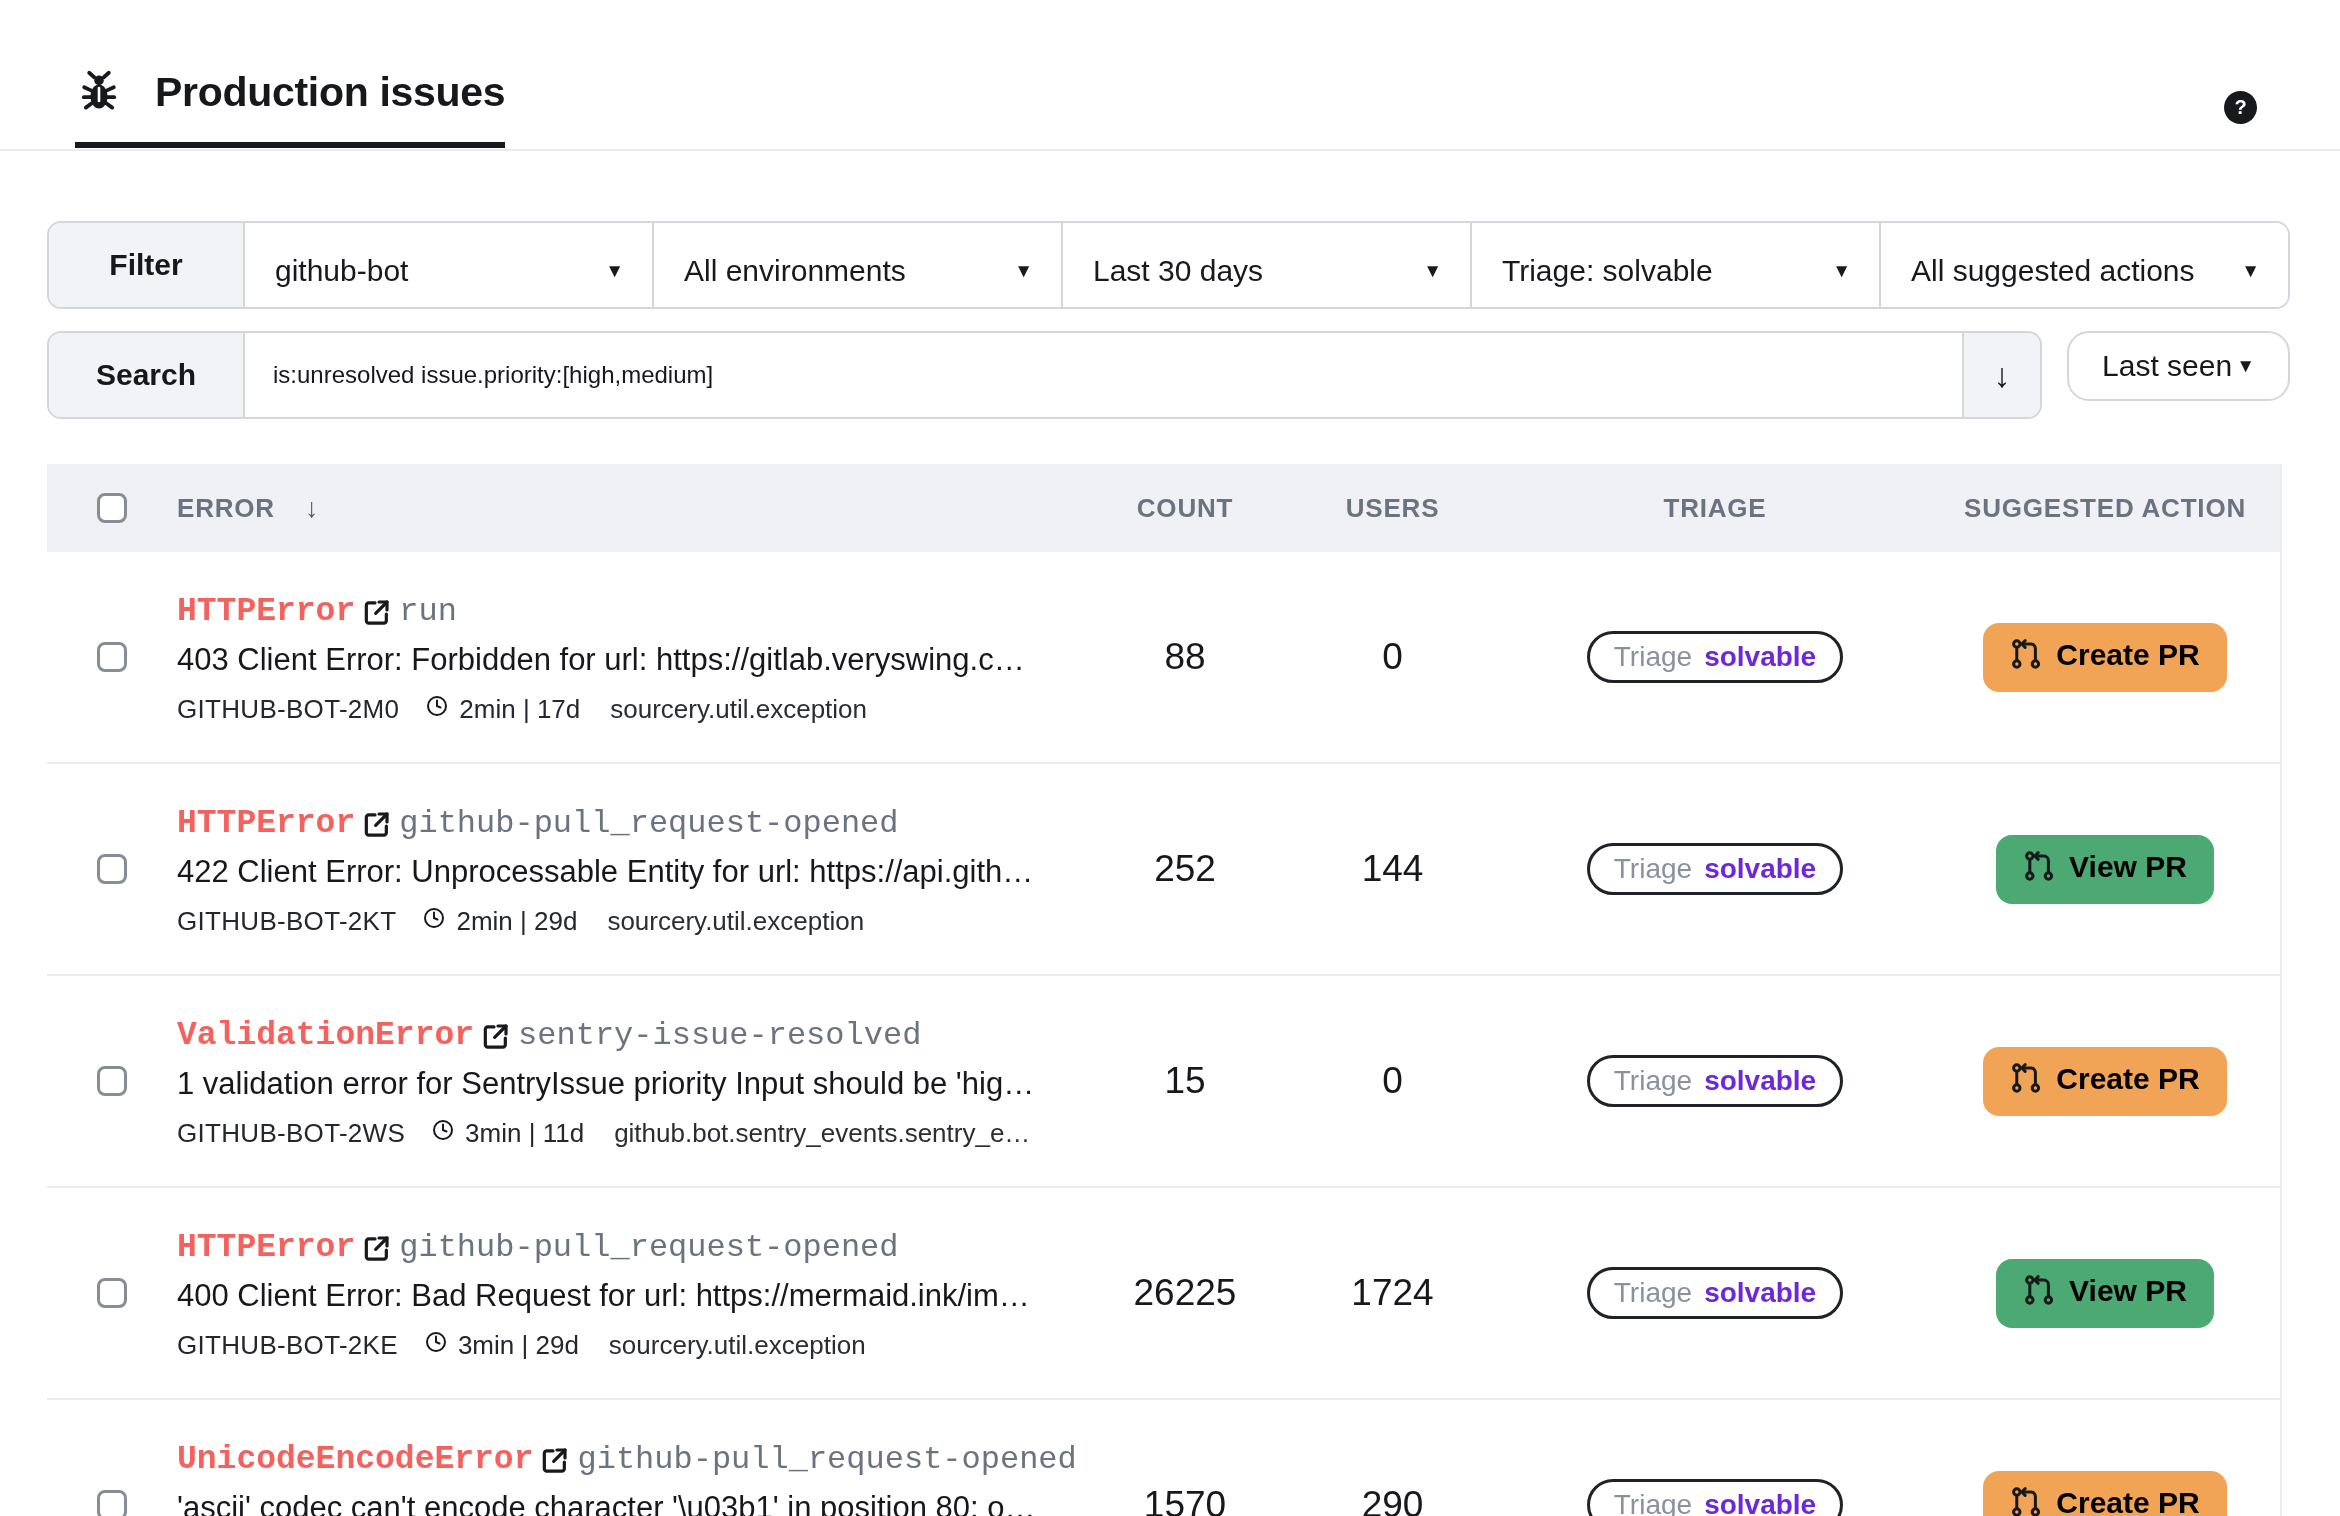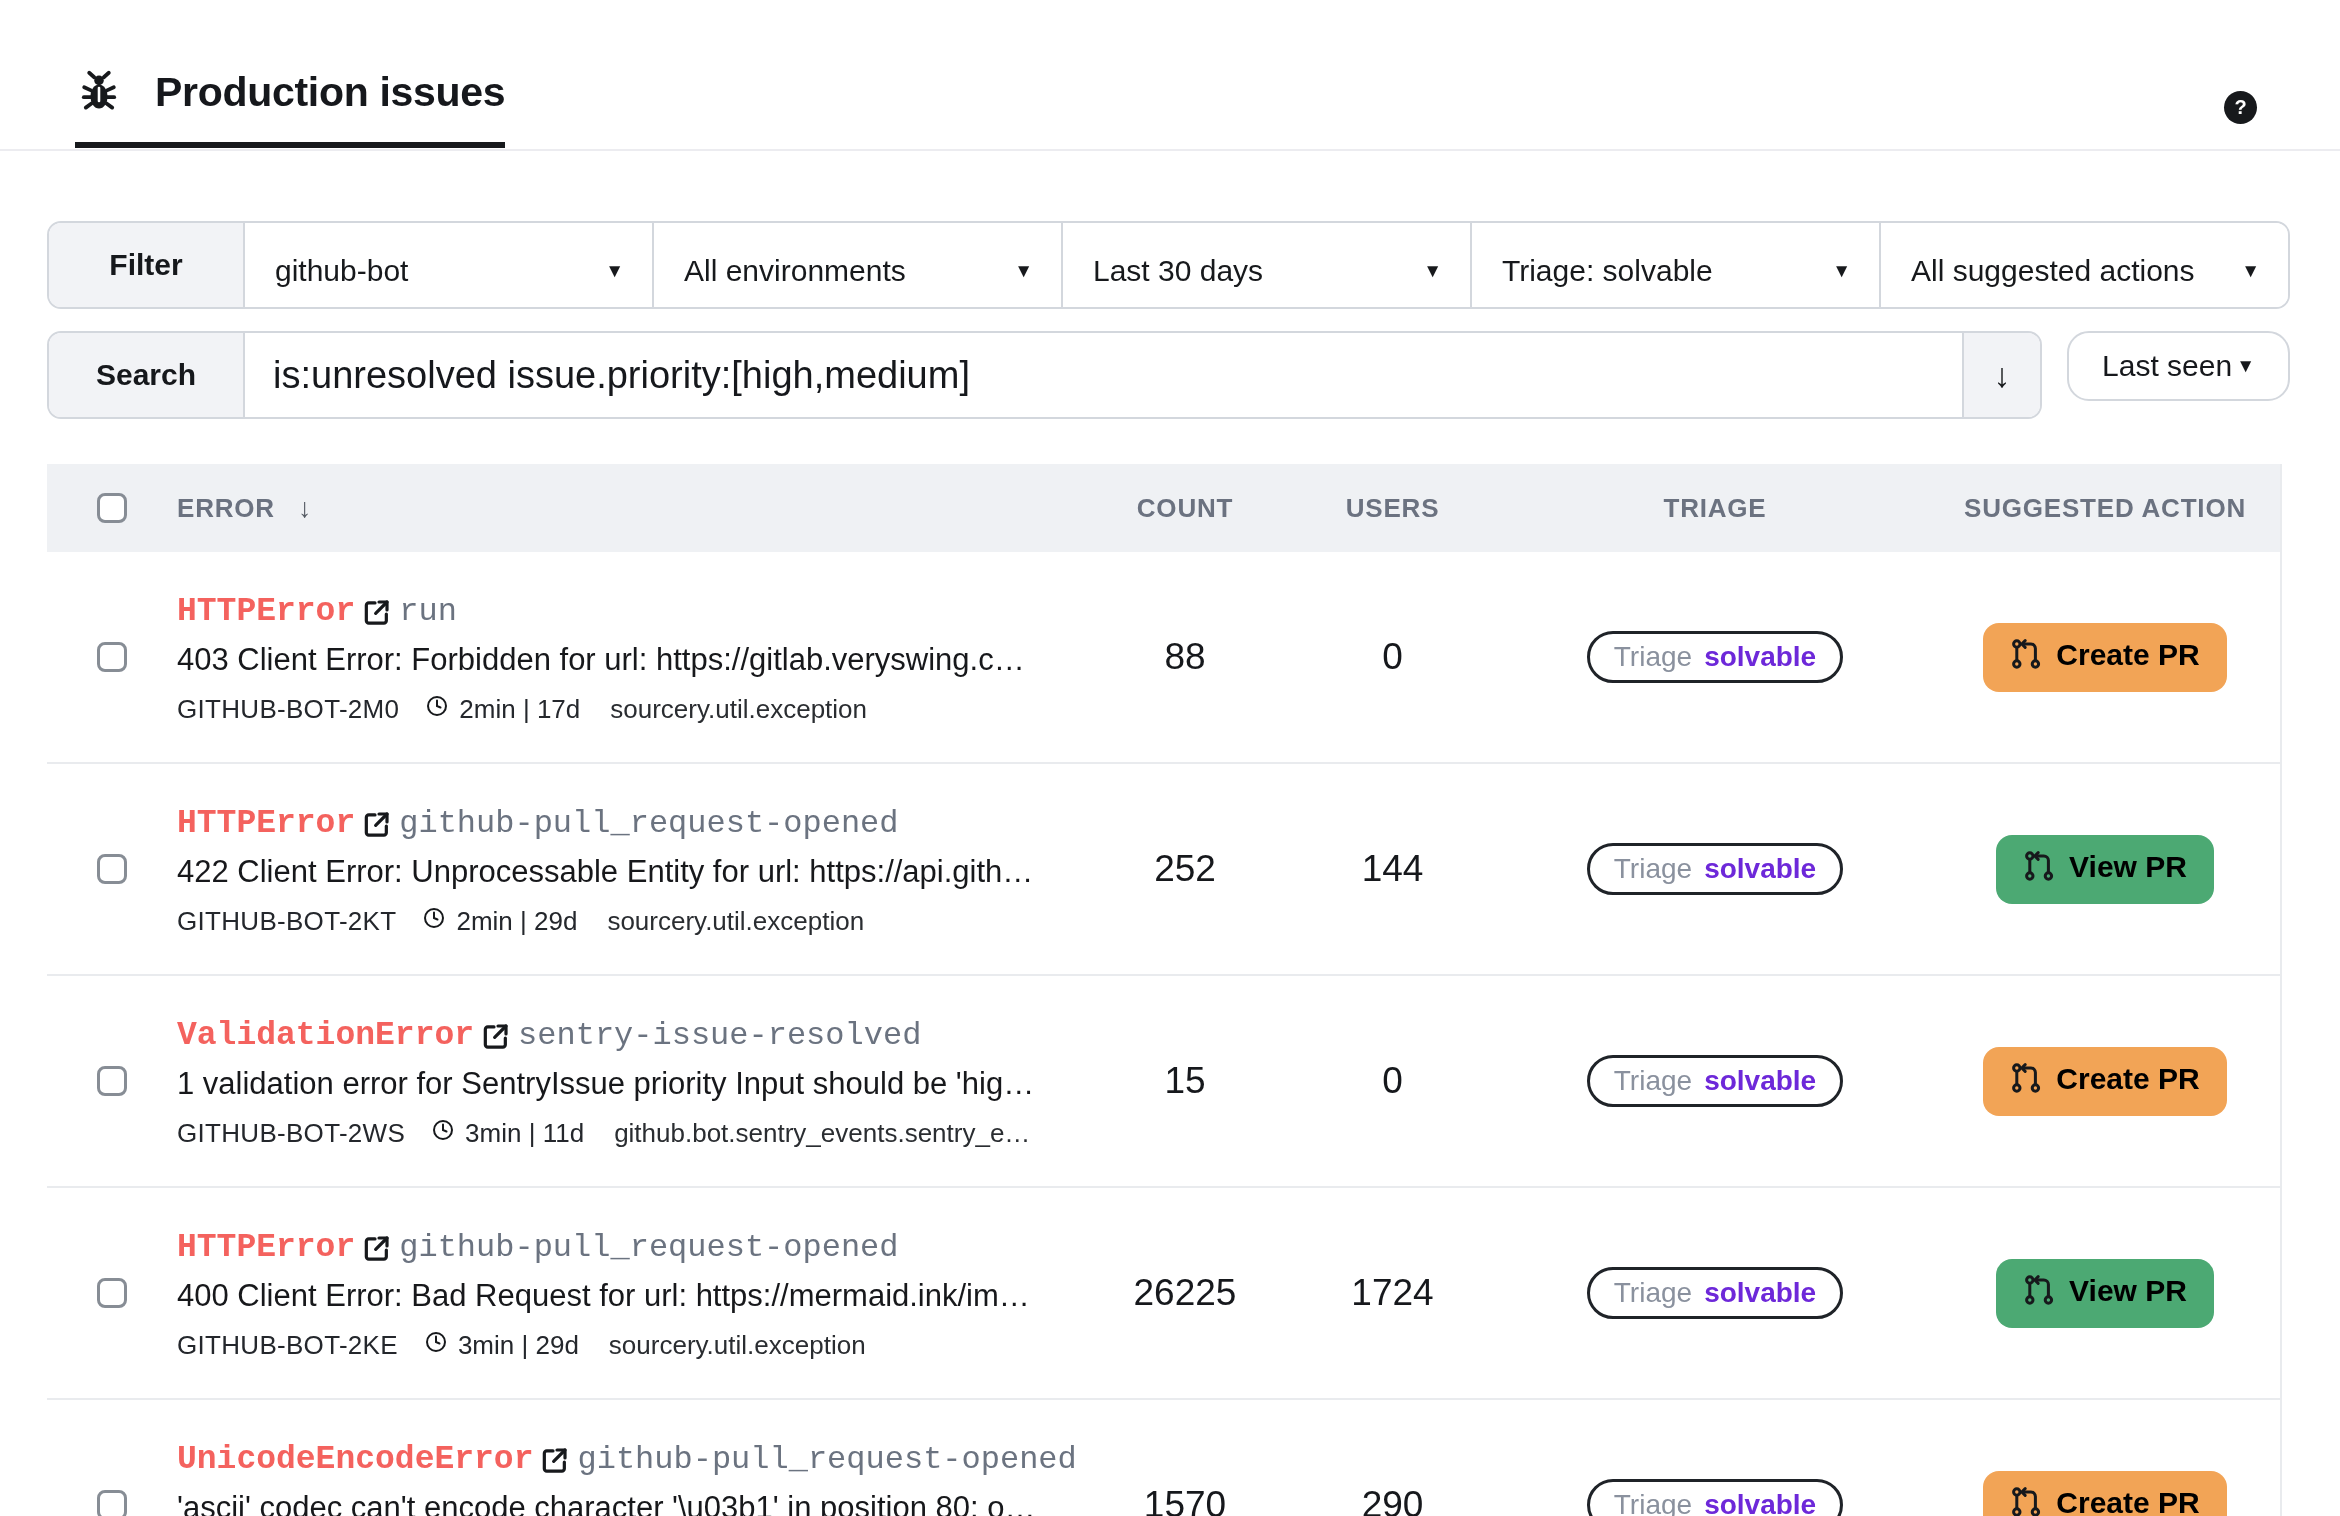--- a/index.html
+++ b/index.html
@@ -22,35 +22,35 @@
   .bar { display:flex; align-items:stretch; height:88px; border:2px solid #d3d7dd;
          border-radius:14px; overflow:hidden; background:#fff; font-size:30px; }
   .bar-label { width:196px; background:#f2f3f6; display:flex; align-items:center;
                justify-content:center; font-weight:bold; color:#16181c; border-right:2px solid #d3d7dd; }
   .dropdown { flex:1; display:flex; align-items:center; justify-content:space-between;
               padding:12px 28px 0 30px; border-right:2px solid #d3d7dd; cursor:pointer; background:#fff; }
   .dropdown:last-child { border-right:none; }
   .caret { font-size:19px; color:#17191c; }
   .search-row { display:flex; margin-top:22px; align-items:stretch; }
   .search-bar { width:1995px; }
-  .search-input { flex:1; border:none; outline:none; font-size:38px; color:#16181c;
+  .search-input { flex:1; border:none; outline:none; font-size:24px; color:#16181c;
                   padding:0 28px; font-family:"Liberation Sans", sans-serif; background:#fff; }
   .submit-btn { width:78px; background:#f2f3f6; border-left:2px solid #d3d7dd; display:flex;
                 align-items:center; justify-content:center; font-size:34px; cursor:pointer; }
   .sort-select { margin-left:25px; width:223px; height:70px; border:2px solid #d3d7dd; border-radius:22px;
                  display:flex; align-items:center; justify-content:center; gap:4px;
                  font-size:30px; color:#16181c; cursor:pointer; background:#fff; }
 
   
   .issues-table { margin:45px 0 0 47px; width:2235px; border-right:2px solid #e9ebee; }
   .grid { display:grid; grid-template-columns:130px 1fr 200px 215px 430px 350px; align-items:center; }
   .thead { background:#eff1f4; height:88px; color:#6b7280; font-size:26px; font-weight:bold;
            letter-spacing:0.8px; }
   .th-center { text-align:center; }
-  .th-error { display:flex; align-items:center; gap:23px; cursor:pointer; }
+  .th-error { display:flex; align-items:center; gap:30px; cursor:pointer; }
   .sort-arrow { font-size:27px; font-weight:normal; color:#555b63; }
   .cb { width:30px; height:30px; border:3px solid #878d95; border-radius:8px; background:#fff;
         margin:0 auto; cursor:pointer; }
   .row { height:212px; border-bottom:2px solid #e9ebee; background:#fff; }
   .err-cell { padding-top:4px; overflow:hidden; }
   .err-line1 { display:flex; align-items:center; gap:6px; margin-bottom:12px; white-space:nowrap;font-family:Liberation Mono, monospace; }
   .err-type { font-size:33px; font-weight:bold; color:#f4625e; cursor:pointer; }
   .ext-link { display:flex; cursor:pointer; }
   .err-txn { font-size:32px; color:#6b7380; }
   .err-msg { font-size:31px; color:#17181b; margin-bottom:16px; white-space:nowrap; overflow:hidden; }

